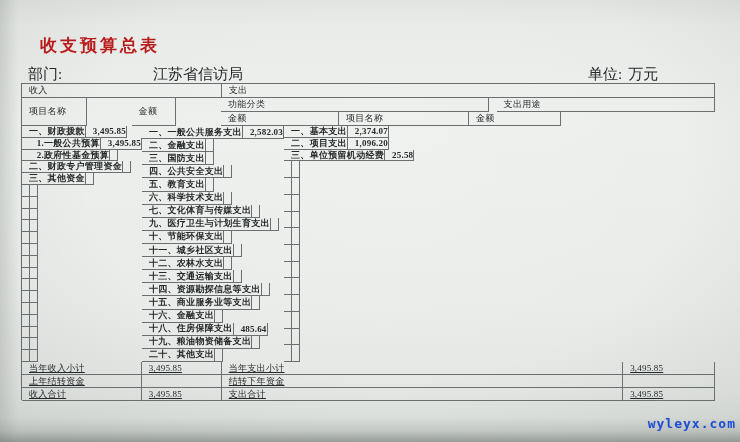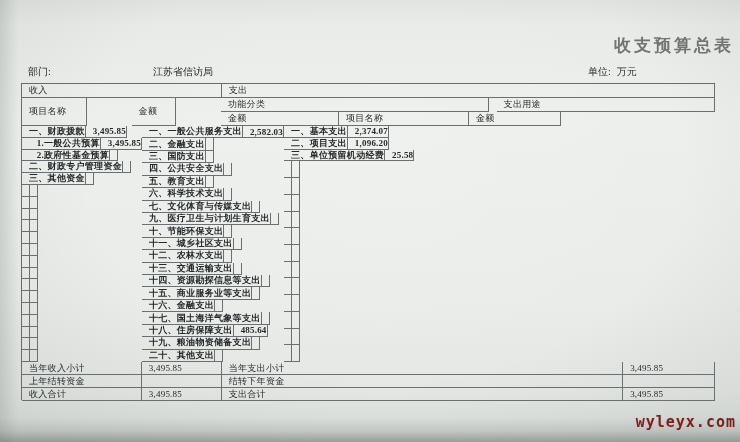--- a/index.html
+++ b/index.html
@@ -12,24 +12,24 @@
   }
   .photo {
     position: absolute; inset: 0;
     background:
       linear-gradient(90deg, rgba(104,112,106,0.20) 0, rgba(104,112,106,0) 18px),
       radial-gradient(ellipse at 52% 38%, rgba(255,255,255,0.14) 0%, rgba(255,255,255,0) 55%, rgba(92,99,95,0.12) 100%),
       linear-gradient(180deg, #e0e3df 0px, #e8ebe7 26px, #ecefeb 120px, #e9ece8 300px, #e4e7e3 392px, #dde1dd 418px, #c6cbc7 431px, #9aa09c 442px);
   }
   .title {
     position: absolute; top: 34px; left: 40px; width: 694px;
-    text-align: right; font-size: 17px; font-weight: bold;
-    letter-spacing: 3px; color: #737373;
-  }
-  .meta { position: absolute; top: 65px; left: 0; width: 740px; height: 16px; font-size: 10px; }
+    text-align: left; font-size: 17px; font-weight: bold;
+    letter-spacing: 3px; color: #b91c1c;
+  }
+  .meta { position: absolute; top: 65px; left: 0; width: 740px; height: 16px; font-size: 15px; }
   .meta .dept-label { position: absolute; left: 28px; }
   .meta .dept-value { position: absolute; left: 153px; }
   .meta .unit { position: absolute; left: 588px; }
   .meta .unit span { margin-right: 6px; }
 
   .table {
     position: absolute; left: 21px; top: 83px; width: 694px; height: 317px;
     border-top: 1px solid #676c6e; border-left: 1px solid #676c6e;
     font-size: 9px; letter-spacing: 0.3px;
   }
@@ -52,28 +52,28 @@
   .w-ab { width: 200px; } .w-cf { width: 494px; }
   .w-cd { width: 272px; } .w-ef { width: 222px; margin-left: 8px; }
   .w-cde { width: 402px; }
 
   .tbodywrap { display: flex; height: 236px; }
   .tbody { display: flex; flex-direction: column; font-weight: bold; }
   .tbody .brow { flex: 1 1 0; min-height: 0; }
   .tbody .brow .cell { width: auto; flex: 0 0 auto; height: 100%; }
   .usage div.brow { flex: 1 1 0; }
   .usage div.brow:nth-of-type(-n+3) { flex: 0 0 11.8px; }
-  .tfoot .frow { height: 13px; }
+  .tfoot .frow { height: 13px; text-decoration: underline; }
   .amt { letter-spacing: 0.2px; }
 
   .watermark {
     position: absolute; right: 4px; bottom: 11px;
     font-family: "DejaVu Sans Mono", monospace;
-    font-size: 15px; font-weight: bold; letter-spacing: 1px;
-    color: #7f1d1d; text-shadow: 0 0 2px rgba(190,195,190,0.9);
+    font-size: 13px; font-weight: bold; letter-spacing: 1px;
+    color: #1d4ed8; text-shadow: 0 0 2px rgba(190,195,190,0.9);
   }
 </style>
 </head>
 <body>
 
 <div class="photo"></div>
 
 <div class="title">收支预算总表</div>
 
 <div class="meta">
@@ -245,24 +245,20 @@
         </div>
         <div class="brow">
           <div class="cell w-c">十五、商业服务业等支出</div>
           <div class="cell w-d amt"></div>
         </div>
         <div class="brow">
           <div class="cell w-c">十六、金融支出</div>
           <div class="cell w-d amt"></div>
         </div>
         <div class="brow">
-          <div class="cell w-c">十七、国土海洋气象等支出</div>
-          <div class="cell w-d amt"></div>
-        </div>
-        <div class="brow">
           <div class="cell w-c">十八、住房保障支出</div>
           <div class="cell w-d amt">485.64</div>
         </div>
         <div class="brow">
           <div class="cell w-c">十九、粮油物资储备支出</div>
           <div class="cell w-d amt"></div>
         </div>
         <div class="brow">
           <div class="cell w-c">二十、其他支出</div>
           <div class="cell w-d amt"></div>

